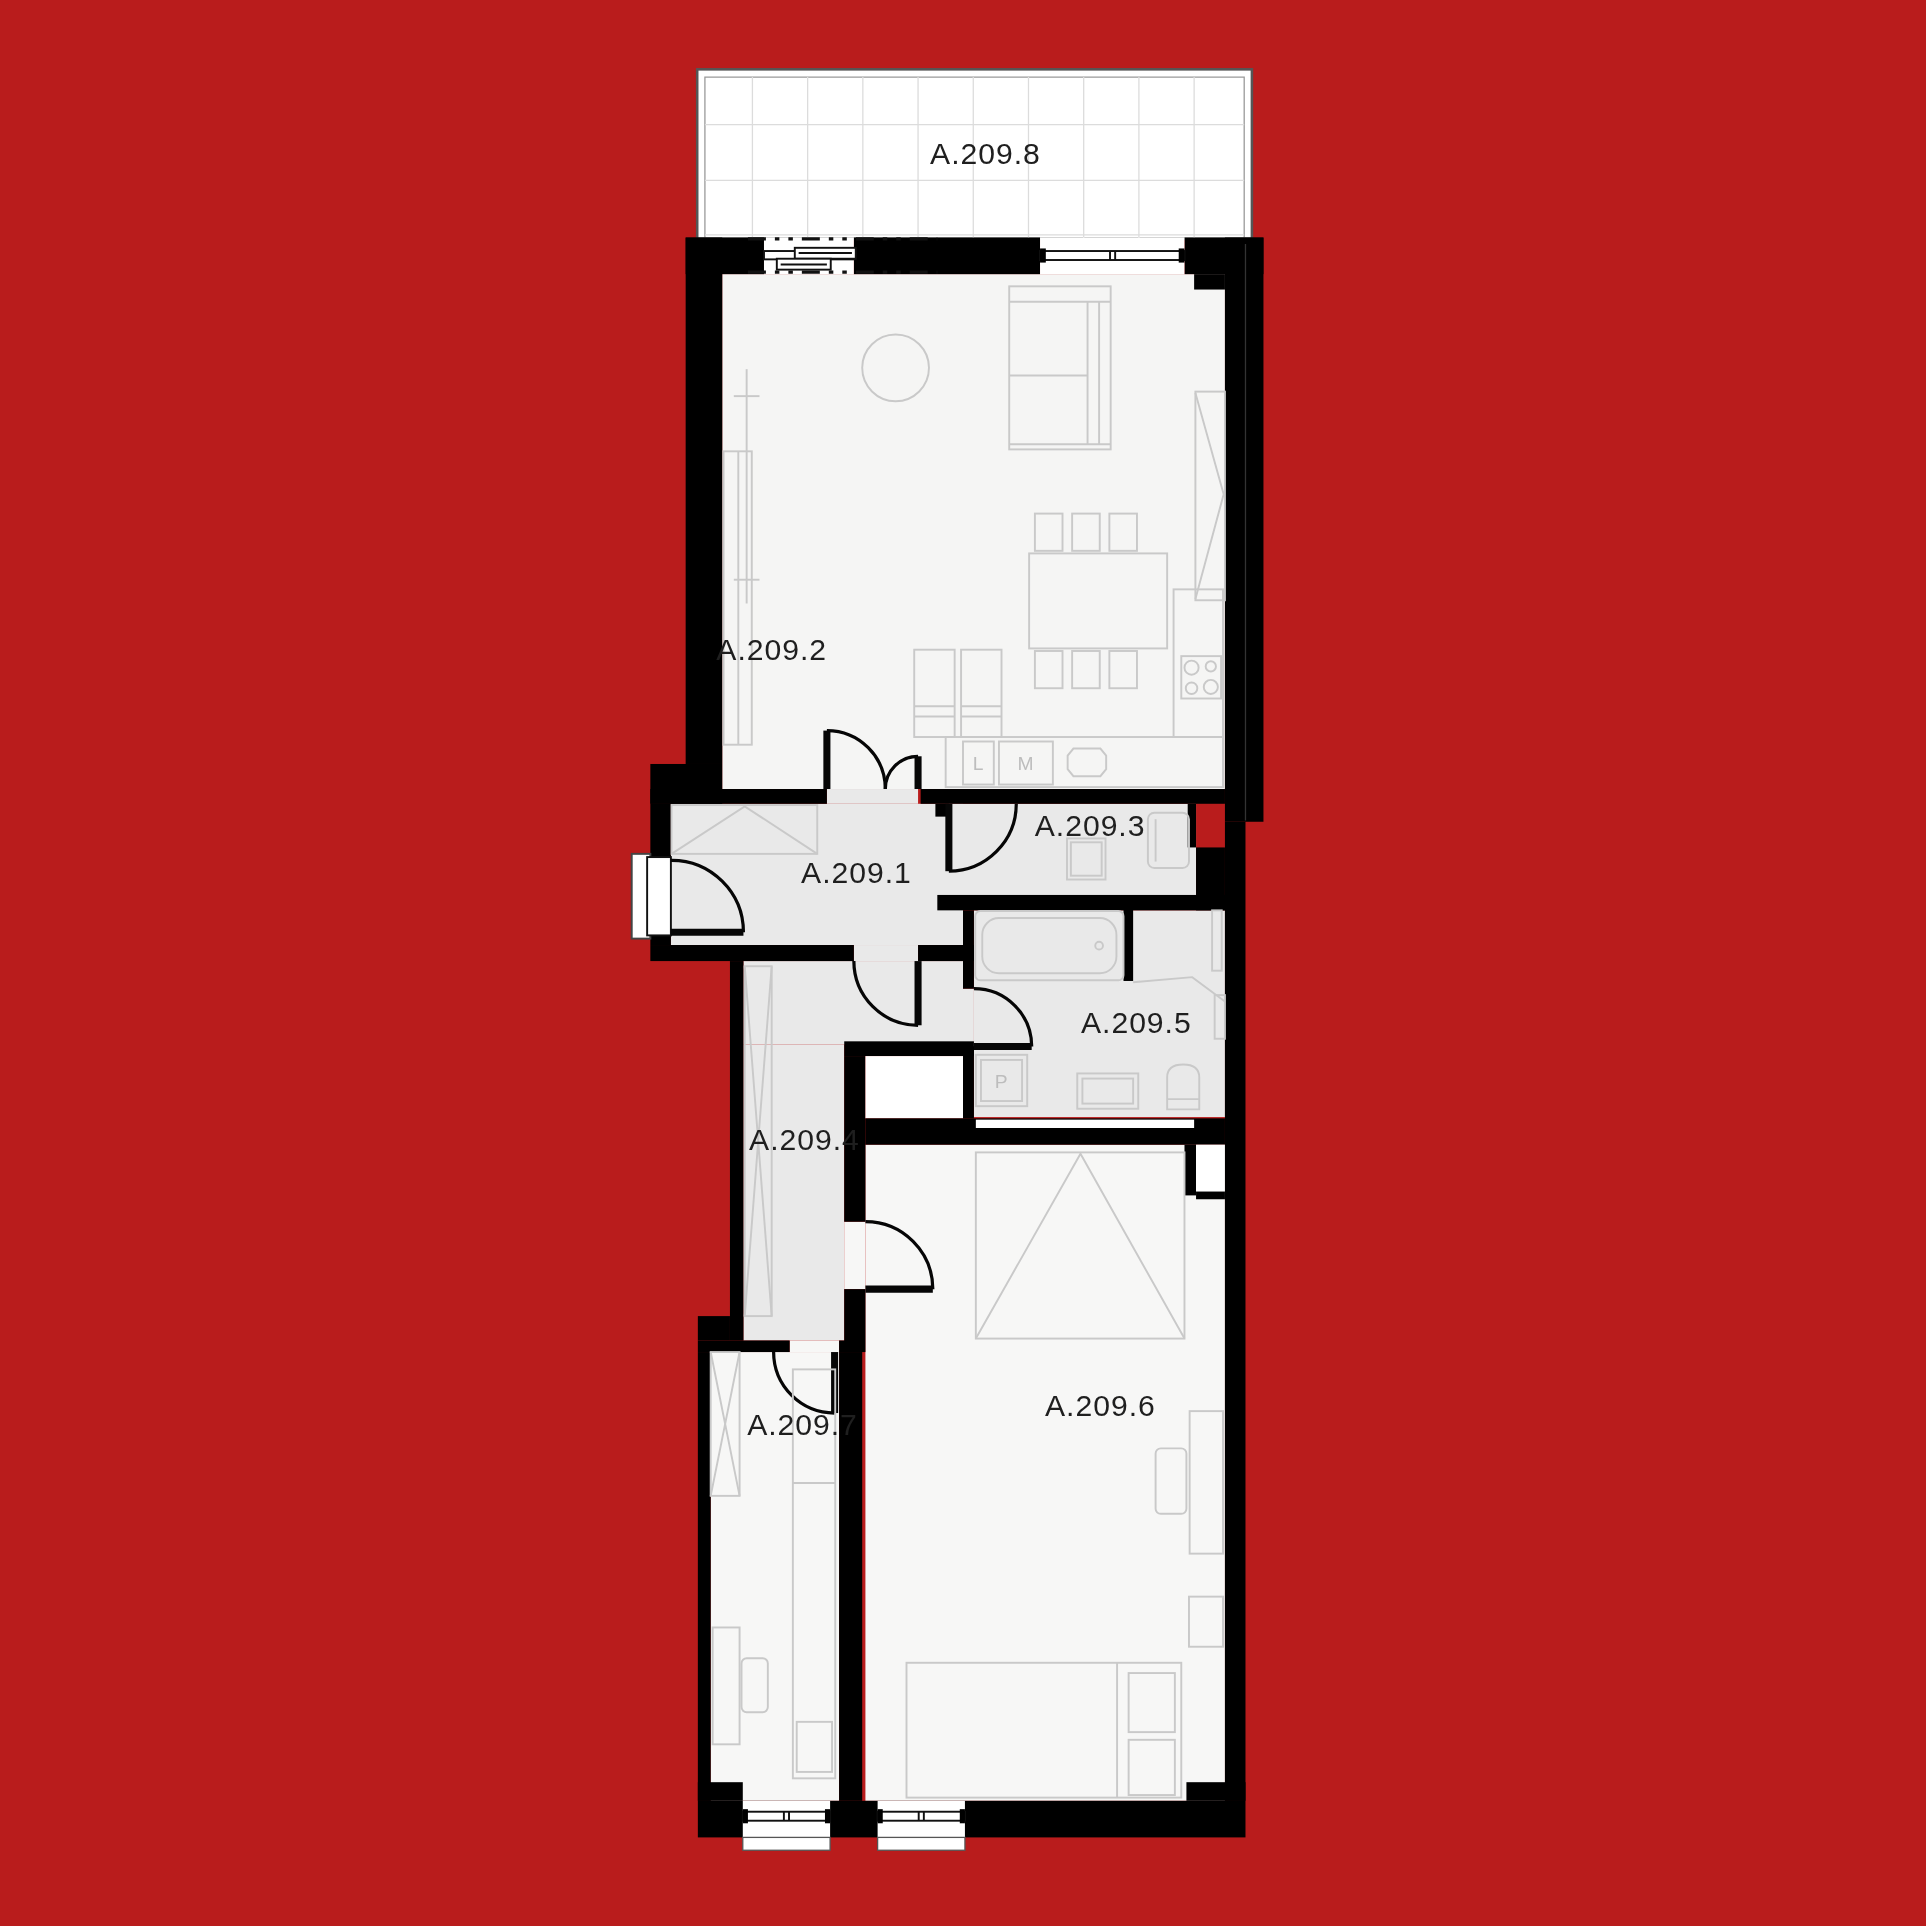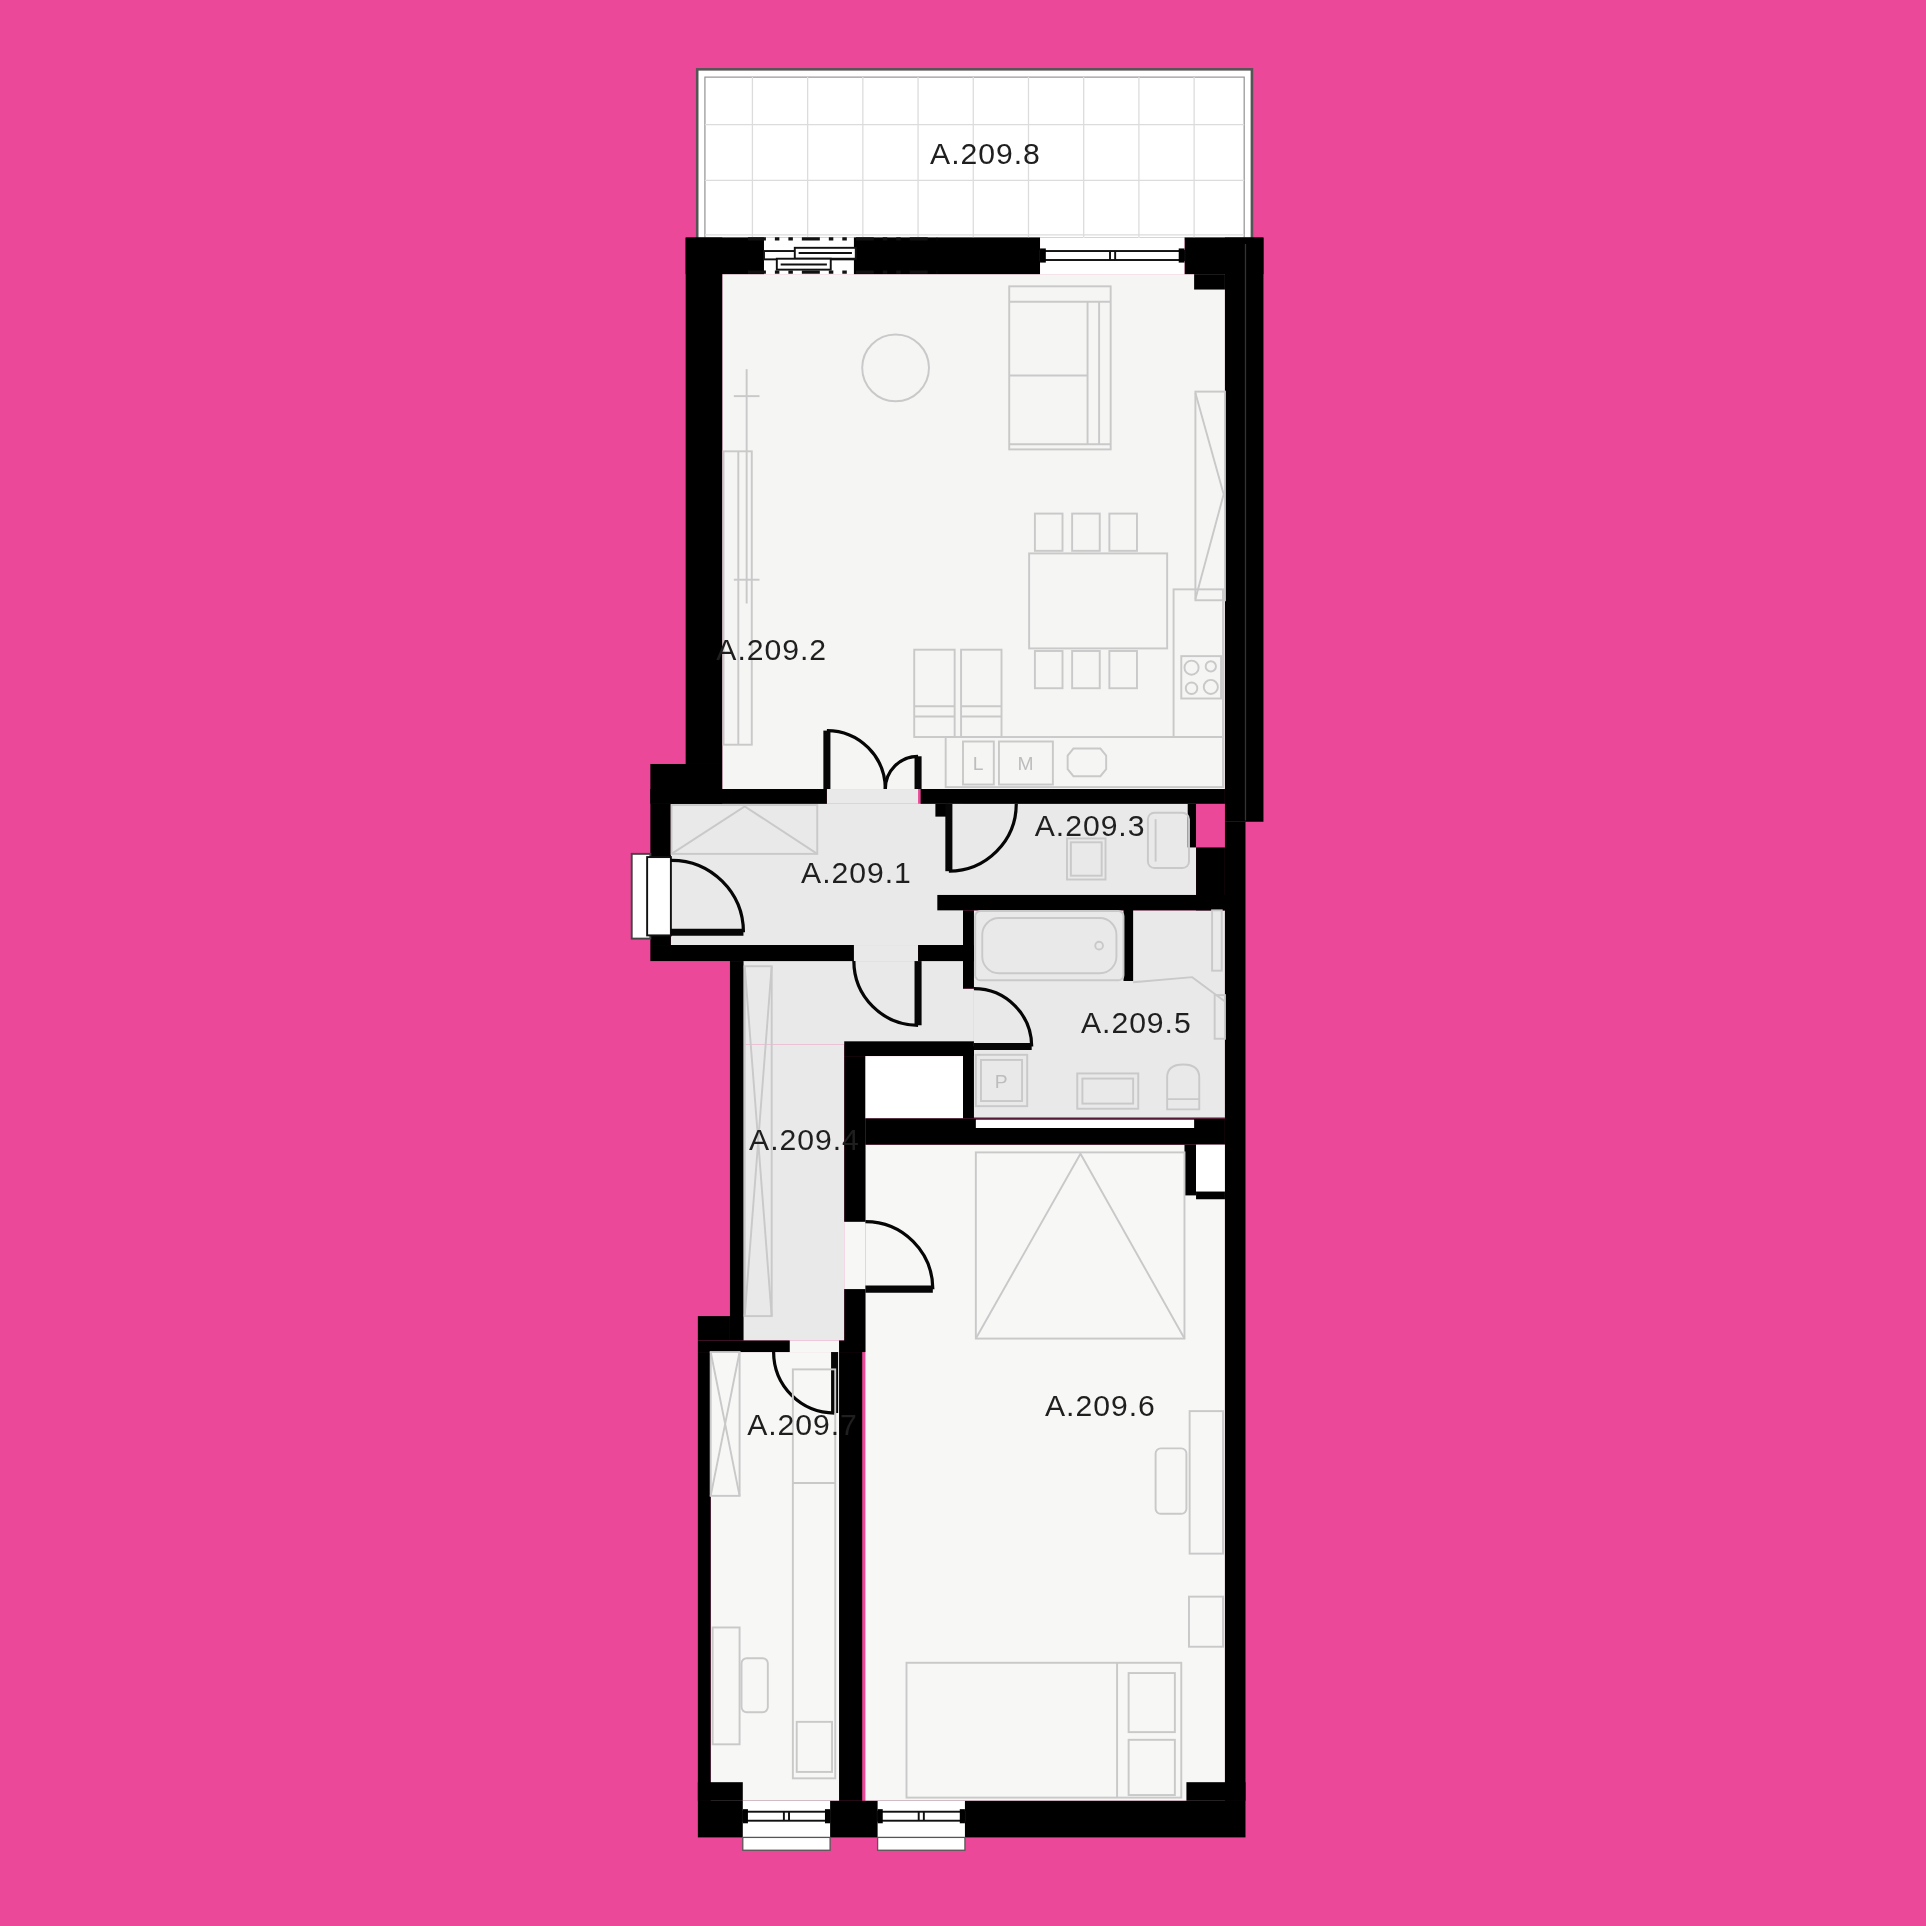--- a/index.html
+++ b/index.html
@@ -1,16 +1,16 @@
 <!DOCTYPE html>
 <html style="font-size:10.3px"><head>
 <meta charset="utf-8">
 <style>
   html,body{margin:0;padding:0;background:#ffffff;}
-  .page{width:1926px;height:1926px;background:#ec4899;position:relative;font-family:"Liberation Sans",sans-serif;}
+  .page{width:1926px;height:1926px;background:#b91c1c;position:relative;font-family:"Liberation Sans",sans-serif;}
   svg{display:block;}
   .room-label{font-family:"Liberation Sans",sans-serif;font-size:47px;fill:#1f1f1f;letter-spacing:1.5px;}
   .appliance-label{font-family:"Liberation Sans",sans-serif;font-size:30px;fill:#bdbdbd;letter-spacing:1px;}
   .wall{fill:#000;}
   .furn{fill:none;stroke:#c9c9c9;stroke-width:3;}
   .door-arc{fill:none;stroke:#060606;stroke-width:5;}
   .door-leaf{stroke:#060606;stroke-width:11;}
   .frame{fill:#ffffff;stroke:#111;stroke-width:3;}
   .grid{stroke:#dcdcdc;stroke-width:2;fill:none;}
   .dashdot{stroke:#111;stroke-width:5;fill:none;stroke-dasharray:28 14 7 14 7 14;}

